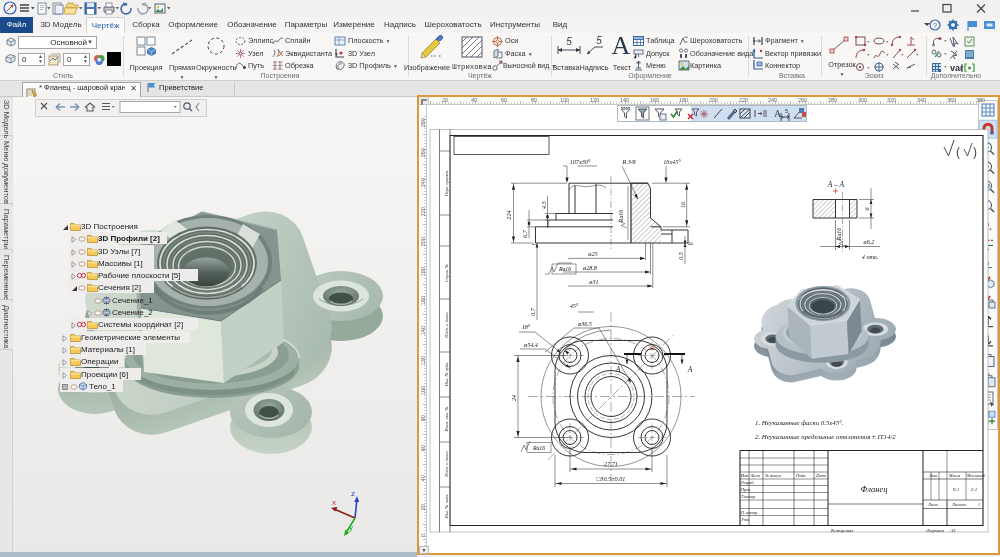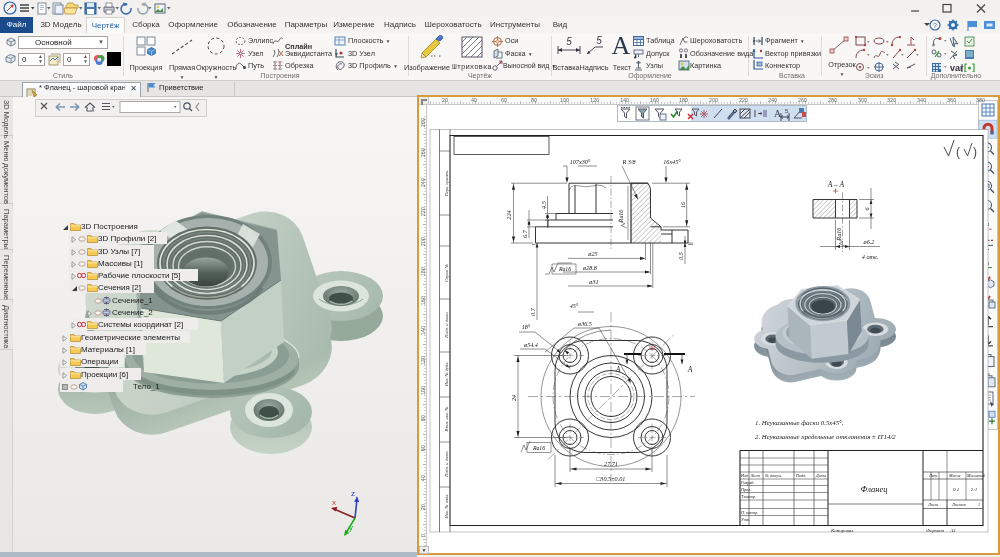--- a/index.html
+++ b/index.html
@@ -137,21 +137,21 @@
     <div class="glabel" style="left:440px;">Чертёж</div>
     <div class="glabel" style="left:610px;">Оформление</div>
     <div class="glabel" style="left:752px;">Вставка</div>
     <div class="glabel" style="left:834px;">Эскиз</div>
     <div class="glabel" style="left:916px;">Дополнительно</div>
 
     <svg class="abs" style="left:5px;top:3px;" width="12" height="12" viewBox="0 0 12 12">
         <path d="M2 4l4-2 4 2v4l-4 2-4-2z" fill="#e8eef4" stroke="#5a6a7a" stroke-width="0.8"></path>
         <path d="M2 4l4 2 4-2M6 6v4" stroke="#5a6a7a" stroke-width="0.8" fill="none"></path>
       </svg>
-    <div class="abs" style="left:18px;top:3px;width:90px;height:13px;background:#fff;border:1px solid #a5a5a5;box-sizing:border-box;font-size:8px;line-height:11px;color:#222;padding-left:16px;">Основной<span style="float:right;margin-right:3px;color:#555;font-size:6px;">▼</span></div>
+    <div class="abs" style="left:18px;top:3px;width:79px;height:13px;background:#fff;border:1px solid #a5a5a5;box-sizing:border-box;font-size:8px;line-height:11px;color:#222;padding-left:16px;text-align:right;">Основной<span style="float:right;margin-right:3px;color:#555;font-size:6px;">▼</span></div>
     <svg class="abs" style="left:5px;top:20px;" width="12" height="12" viewBox="0 0 12 12">
         <path d="M1 4l4-2.5 5 1.5v4.5L6 10 1 8.5z" fill="#dfe7ef" stroke="#5a6a7a" stroke-width="0.8"></path>
         <path d="M1 4l5 1.5L10 3M6 5.5V10" stroke="#5a6a7a" stroke-width="0.7" fill="none"></path>
       </svg>
     <div class="abs" style="left:18px;top:20px;width:27px;height:13px;background:#fff;border:1px solid #a5a5a5;box-sizing:border-box;font-size:8px;line-height:11px;color:#222;padding-left:3px;">0<span style="float:right;margin-right:1px;color:#555;font-size:5px;line-height:5px;">▲<br>▼</span></div>
     <svg class="abs" style="left:48px;top:20px;" width="13" height="13" viewBox="0 0 13 13">
         <rect x="1" y="3" width="9" height="9" fill="#f4e9c8" stroke="#8a7a4a" stroke-width="0.7"></rect>
         <path d="M3 1h9v9" fill="none" stroke="#8a7a4a" stroke-width="0.7"></path>
         <path d="M2 8l3-3 2 2 3-3" stroke="#4a7ab0" stroke-width="1" fill="none"></path>
       </svg>
@@ -195,21 +195,21 @@
     <svg class="abs" style="left:235px;top:27px;" width="12" height="11" viewBox="0 0 12 11">
         <path d="M1 9c0-5 3-7 5-5" fill="none" stroke="#555" stroke-width="0.9"></path>
         <path d="M6 4l3 3" stroke="#555" stroke-width="0.9"></path>
         <circle cx="9.5" cy="7.5" r="1.5" fill="#345"></circle>
       </svg>
     <div class="sitem" style="left:248px;top:27px;">Путь</div>
 
     <svg class="abs" style="left:272px;top:3px;" width="12" height="10" viewBox="0 0 12 10">
         <path d="M1 8C3 1 5 9 8 3c1-2 2-1 3 0" fill="none" stroke="#555" stroke-width="0.9"></path>
       </svg>
-    <div class="sitem" style="left:285px;top:8px;font-weight:bold;">Сплайн</div>
+    <div class="sitem" style="left:285px;top:2px;">Сплайн</div>
     <svg class="abs" style="left:272px;top:15px;" width="12" height="11" viewBox="0 0 12 11">
         <path d="M2 2c2 3 0 5-1 7M6 1c2 3 0 6-1 8" fill="none" stroke="#555" stroke-width="0.9"></path>
         <path d="M7 3l4 5M11 3l-4 5" stroke="#b05a2a" stroke-width="0.9"></path>
       </svg>
     <div class="sitem" style="left:285px;top:15px;">Эквидистанта <span style="color:#555;font-size:5px;">▼</span></div>
     <svg class="abs" style="left:272px;top:27px;" width="12" height="11" viewBox="0 0 12 11">
         <path d="M1 2h10M1 5.5h10M1 9h10" stroke="#b05a5a" stroke-width="0.8" stroke-dasharray="1.6 1"></path>
         <path d="M3 1v9M8 1v9" stroke="#555" stroke-width="0.8"></path>
       </svg>
     <div class="sitem" style="left:285px;top:27px;">Обрезка</div>
@@ -281,21 +281,21 @@
     <div class="sitem" style="left:646px;top:2px;">Таблица</div>
     <svg class="abs" style="left:633px;top:15px;" width="11" height="11" viewBox="0 0 11 11">
         <rect x="1" y="2" width="9" height="4" fill="#eef" stroke="#456" stroke-width="0.8"></rect>
         <path d="M3 6v4h-2M5.5 6v3" stroke="#456" stroke-width="0.8"></path>
       </svg>
     <div class="sitem" style="left:646px;top:15px;">Допуск</div>
     <svg class="abs" style="left:633px;top:27px;" width="11" height="11" viewBox="0 0 11 11">
         <path d="M5.5 1v7M3 8h5M2 10h7M3.5 3h4" stroke="#456" stroke-width="0.9"></path>
         <path d="M5.5 1l-2 2M5.5 1l2 2" stroke="#456" stroke-width="0.8"></path>
       </svg>
-    <div class="sitem" style="left:646px;top:27px;">Узлы</div>
+    <div class="sitem" style="left:646px;top:27px;">Меню</div>
     <svg class="abs" style="left:678px;top:3px;" width="11" height="10" viewBox="0 0 11 10">
         <path d="M2 9l3-7 1.5 4h3" fill="none" stroke="#556" stroke-width="0.9"></path>
         <path d="M6 2c1-1.5 3-1.5 4 0" fill="none" stroke="#556" stroke-width="0.8"></path>
       </svg>
     <div class="sitem" style="left:690px;top:2px;">Шероховатость</div>
     <svg class="abs" style="left:678px;top:15px;" width="11" height="11" viewBox="0 0 11 11">
         <circle cx="3" cy="2.5" r="1.6" fill="none" stroke="#556" stroke-width="0.8"></circle>
         <circle cx="8" cy="2.5" r="1.6" fill="none" stroke="#556" stroke-width="0.8"></circle>
         <path d="M2 6h2v4H2zM7 6h2v4H7z" fill="#556"></path>
       </svg>
@@ -560,21 +560,21 @@
         <svg style="position:absolute;left:45px;top:3px;" width="6" height="7" viewBox="0 0 6 7">
           <path d="M1 0.8l3.5 2.7L1 6.2z" fill="#fff" stroke="#8a8a8a" stroke-width="0.9"></path>
         </svg>
         <svg style="position:absolute;left:52px;top:3px;" width="8" height="6" viewBox="0 0 8 6">
           <ellipse cx="4" cy="3" rx="3.2" ry="2.2" fill="#f8f4ef" stroke="#b98" stroke-width="0.9"></ellipse>
         </svg>
         <svg style="position:absolute;left:61px;top:1px;" width="11" height="9" viewBox="0 0 11 9">
           <path d="M0.5 1.5h3.5l1 1.5h5.5v5.5h-10z" fill="#f5c952" stroke="#b8923a" stroke-width="0.8"></path>
           <path d="M0.5 3.8h10" stroke="#fce49a" stroke-width="1.2"></path>
         </svg>
-        <span style="position:absolute;left:72px;top:0;">3D Профили [2]</span>
+        <span style="position:absolute;left:72px;top:0;font-weight:bold;">3D Профили [2]</span>
       </div>
 <div class="trow" style="left:13px;top:136px;width:260px;">
         <div style="position:absolute;left:43px;top:-1px;width:85px;height:12px;background:#eeedec;"></div>
         <svg style="position:absolute;left:45px;top:3px;" width="6" height="7" viewBox="0 0 6 7">
           <path d="M1 0.8l3.5 2.7L1 6.2z" fill="#fff" stroke="#8a8a8a" stroke-width="0.9"></path>
         </svg>
         <svg style="position:absolute;left:52px;top:3px;" width="8" height="6" viewBox="0 0 8 6">
           <ellipse cx="4" cy="3" rx="3.2" ry="2.2" fill="#f8f4ef" stroke="#b98" stroke-width="0.9"></ellipse>
         </svg>
         <svg style="position:absolute;left:61px;top:1px;" width="11" height="9" viewBox="0 0 11 9">
@@ -715,21 +715,21 @@
         <svg style="position:absolute;left:36px;top:3px;" width="6" height="6" viewBox="0 0 6 6">
           <rect x="0.5" y="0.5" width="5" height="5" fill="#b8b8b8" stroke="#777" stroke-width="0.8"></rect>
         </svg>
         <svg style="position:absolute;left:44px;top:3px;" width="8" height="6" viewBox="0 0 8 6">
           <ellipse cx="4" cy="3" rx="3.2" ry="2.2" fill="#f8f4ef" stroke="#b98" stroke-width="0.9"></ellipse>
         </svg>
         <svg style="position:absolute;left:52px;top:0px;" width="10" height="10" viewBox="0 0 10 10">
           <path d="M1.5 3.5L5 1.5l3.5 2v3.5L5 9 1.5 7z" fill="#cfe0f2" stroke="#3a6aa8" stroke-width="0.8"></path>
           <path d="M1.5 3.5L5 5l3.5-1.5M5 5v4" stroke="#3a6aa8" stroke-width="0.7" fill="none"></path>
         </svg>
-        <span style="position:absolute;left:63px;top:0;margin-left:44px;">Тело_1</span>
+        <span style="position:absolute;left:63px;top:0;">Тело_1</span>
       </div>
     </div>
   <div class="abs" id="drawwin"></div>
   <div class="abs" id="hruler"></div>
 <div class="abs" style="left:419px;top:97px;width:10px;height:8px;background:#ece9e6;border-right:1px solid #c9c8c6;border-bottom:1px solid #c9c8c6;box-sizing:border-box;"></div>
 <div class="abs" style="left:421px;top:99px;width:4px;height:4px;border-left:2px solid #888;border-top:2px solid #888;"></div>
 
   <div class="abs" id="vruler"></div>
   <div class="abs" id="ftool">
       <div id="ftoolblue"></div>

